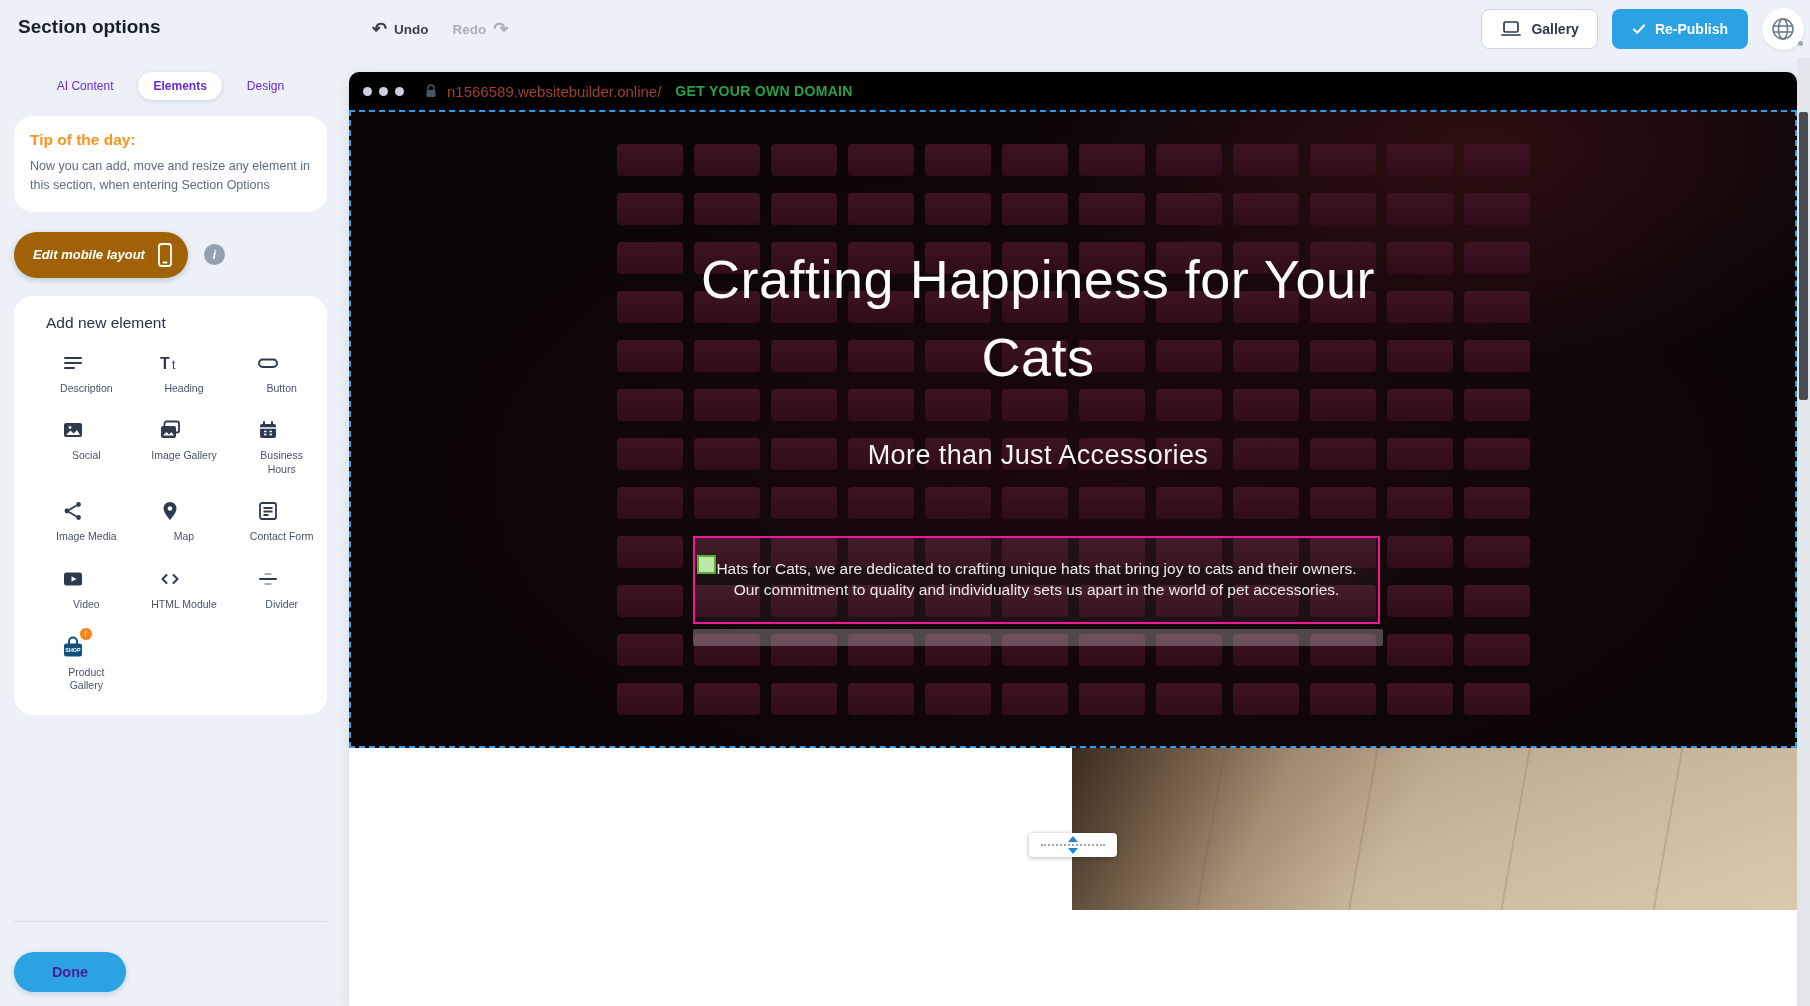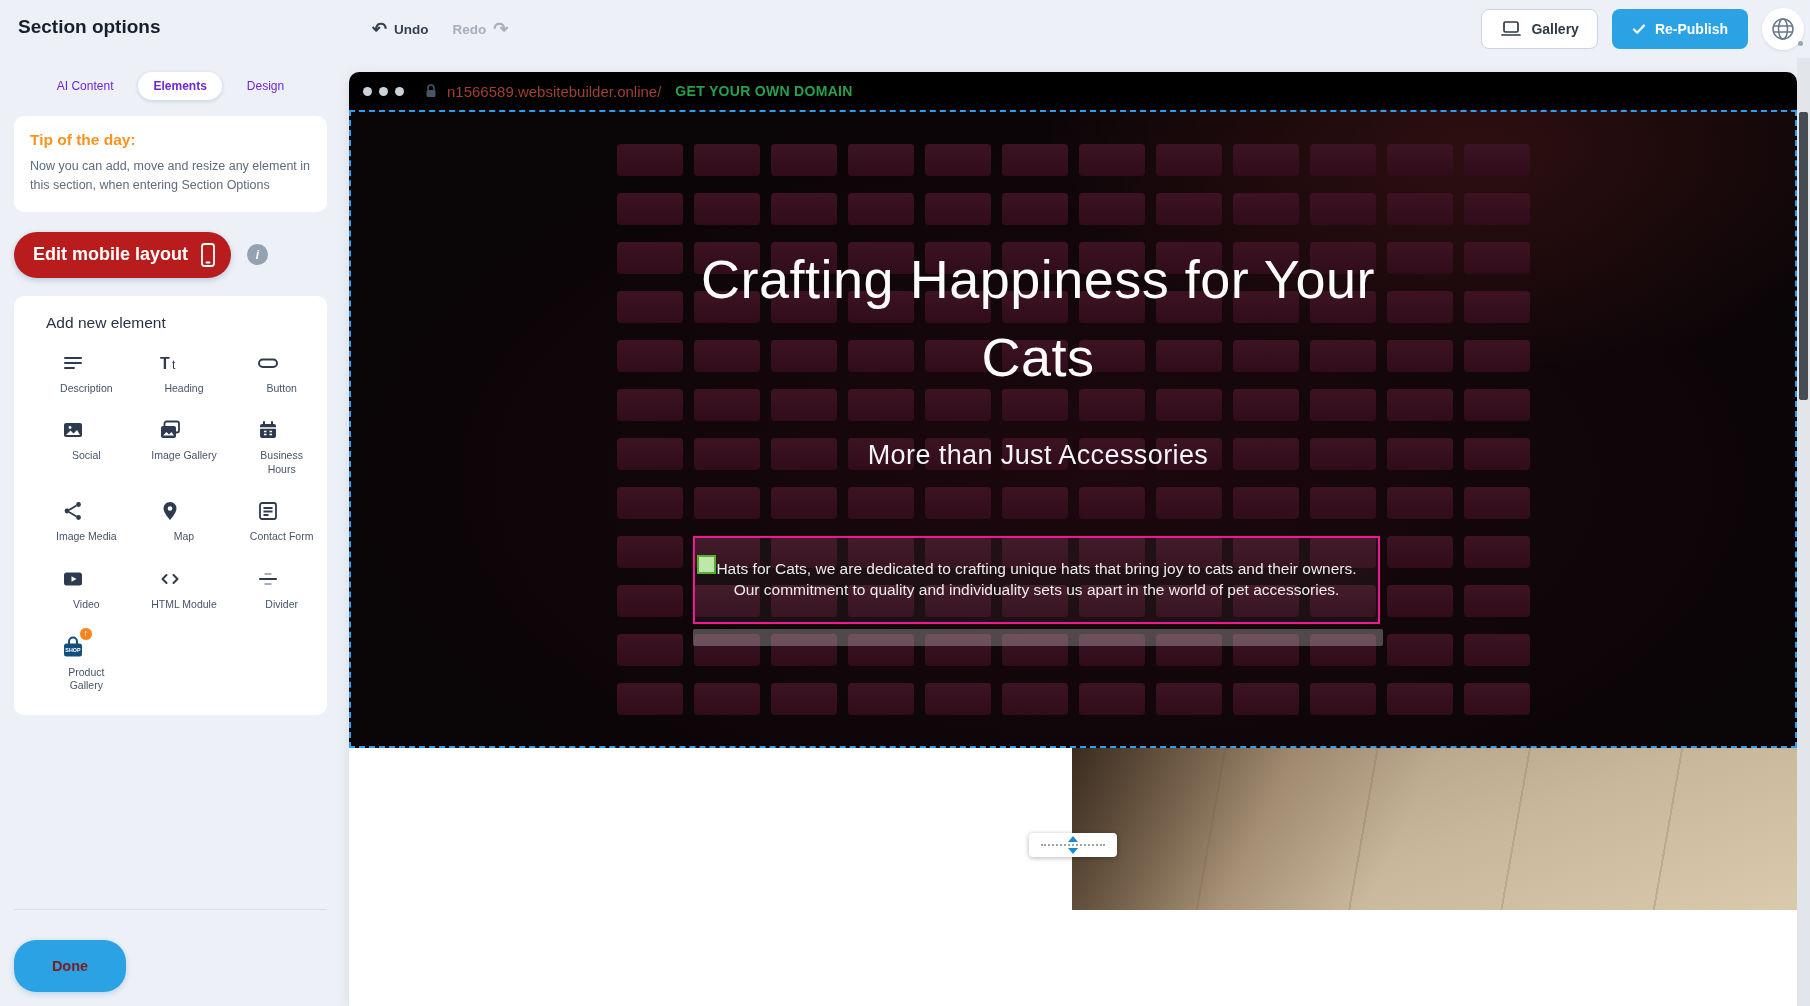--- a/index.html
+++ b/index.html
@@ -18,37 +18,37 @@
   .btn-preview { height:40px; padding:0 18px; background:#fff; border:1px solid #ccd5df; border-radius:8px; display:flex; align-items:center; gap:9px; font-size:14px; font-weight:600; color:#2c3947; cursor:pointer; }
   .btn-republish { height:40px; padding:0 20px; background:#2aa2e3; border:none; border-radius:8px; display:flex; align-items:center; gap:9px; font-size:14px; font-weight:600; color:#fff; cursor:pointer; }
   .globe-btn { width:42px; height:42px; border-radius:50%; background:#fff; display:flex; align-items:center; justify-content:center; position:relative; cursor:pointer; box-shadow:0 1px 3px rgba(20,40,60,0.12); }
   .globe-dot { position:absolute; right:1px; bottom:4px; width:5px; height:5px; border-radius:50%; background:#9aa6b4; }
 
   
   .sidebar { position:absolute; left:0; top:58px; bottom:0; width:341px; padding:14px; display:flex; flex-direction:column; }
   .tabs { display:flex; justify-content:center; align-items:center; gap:10px; margin-bottom:16px; }
   .tab { padding:7px 15px; font-size:12px; color:#6d28d9; border-radius:16px; cursor:pointer; white-space:nowrap; }
   .tab.active { background:#fff; box-shadow:0 1px 4px rgba(30,50,70,0.18); font-weight:700; }
-  .card { background:#fff; border-radius:10px; }
+  .card { background:#fff; border-radius:19px; }
   .tip-card { padding:15px 16px 17px; }
   .tip-title { color:#f7941d; font-size:15.5px; font-weight:700; margin-bottom:8px; }
   .tip-body { font-size:12.5px; color:#5d6b7e; line-height:1.5; }
   .mobile-row { display:flex; align-items:center; gap:16px; margin:20px 0 18px 0; }
-  .btn-mobile { height:46px; border-radius:24px; background:#b91c1c; color:#fff; font-size:18px; font-weight:700; display:flex; align-items:center; gap:12px; padding:0 15px 0 19px; border:none; cursor:pointer; box-shadow:0 2px 6px rgba(20,80,130,0.25); }
+  .btn-mobile { height:46px; border-radius:24px; background:#a16207; color:#fff; font-size:13px; font-weight:700; display:flex; align-items:center; gap:12px; padding:0 15px 0 19px; border:none; cursor:pointer; box-shadow:0 2px 6px rgba(20,80,130,0.25);font-style:italic; }
   .info-icon { width:21px; height:21px; border-radius:50%; background:#93a2b3; color:#fff; font-size:12px; font-weight:700; font-style:italic; display:flex; align-items:center; justify-content:center; cursor:pointer; }
   .add-card { padding:16px 12px 22px 12px; }
   .add-title { font-size:15.5px; color:#273342; margin:2px 0 18px 20px; }
   .el-grid { display:grid; grid-template-columns:repeat(3,1fr); row-gap:22px; column-gap:4px; }
   .el-item { display:flex; flex-direction:column; align-items:center; gap:6px; cursor:pointer; }
   .el-ic { height:26px; display:flex; align-items:center; justify-content:center; position:relative; }
   .el-label { font-size:10.5px; color:#46536a; text-align:center; line-height:1.3; max-width:78px;margin-left:27px; }
   .pg-badge { position:absolute; top:-7px; right:-7px; width:14px; height:14px; border-radius:50%; background:#f5861f; border:1.5px solid #fff; color:#fff; font-size:9px; font-weight:700; display:flex; align-items:center; justify-content:center; line-height:1; }
   .sidebar-bottom { margin-top:auto; }
   .sidebar-divider { height:1px; background:#d7dde5; }
-  .btn-done { margin-top:30px; width:112px; height:52px; border-radius:22px; background:#2aa2e3; border:none; color:#7f1d1d; font-size:14.5px; font-weight:700; cursor:pointer; display:flex; align-items:center; justify-content:center; box-shadow:0 2px 6px rgba(30,120,180,0.25); }
+  .btn-done { margin-top:30px; width:112px; height:40px; border-radius:22px; background:#2aa2e3; border:none; color:#4c1d95; font-size:14.5px; font-weight:700; cursor:pointer; display:flex; align-items:center; justify-content:center; box-shadow:0 2px 6px rgba(30,120,180,0.25); }
 
   
   .canvas { position:absolute; left:349px; top:72px; width:1448px; bottom:0; border-radius:10px 10px 0 0; overflow:hidden; background:#fff; box-shadow:0 3px 14px rgba(20,40,60,0.10); }
   .browser-bar { height:38px; background:#000000; display:flex; align-items:center; padding:0 12px; }
   .win-dots { display:flex; gap:7px; margin:0 20px 0 2px; }
   .win-dot { width:9px; height:9px; border-radius:50%; background:#ccd2da; }
   .lock-icon { margin-right:9px; display:flex; }
   .browser-url { font-size:15px; color:#9c4136; }
   .domain-cta { margin-left:14px; font-size:14px; font-weight:700; color:#27a04b; letter-spacing:0.3px; cursor:pointer; }
 

